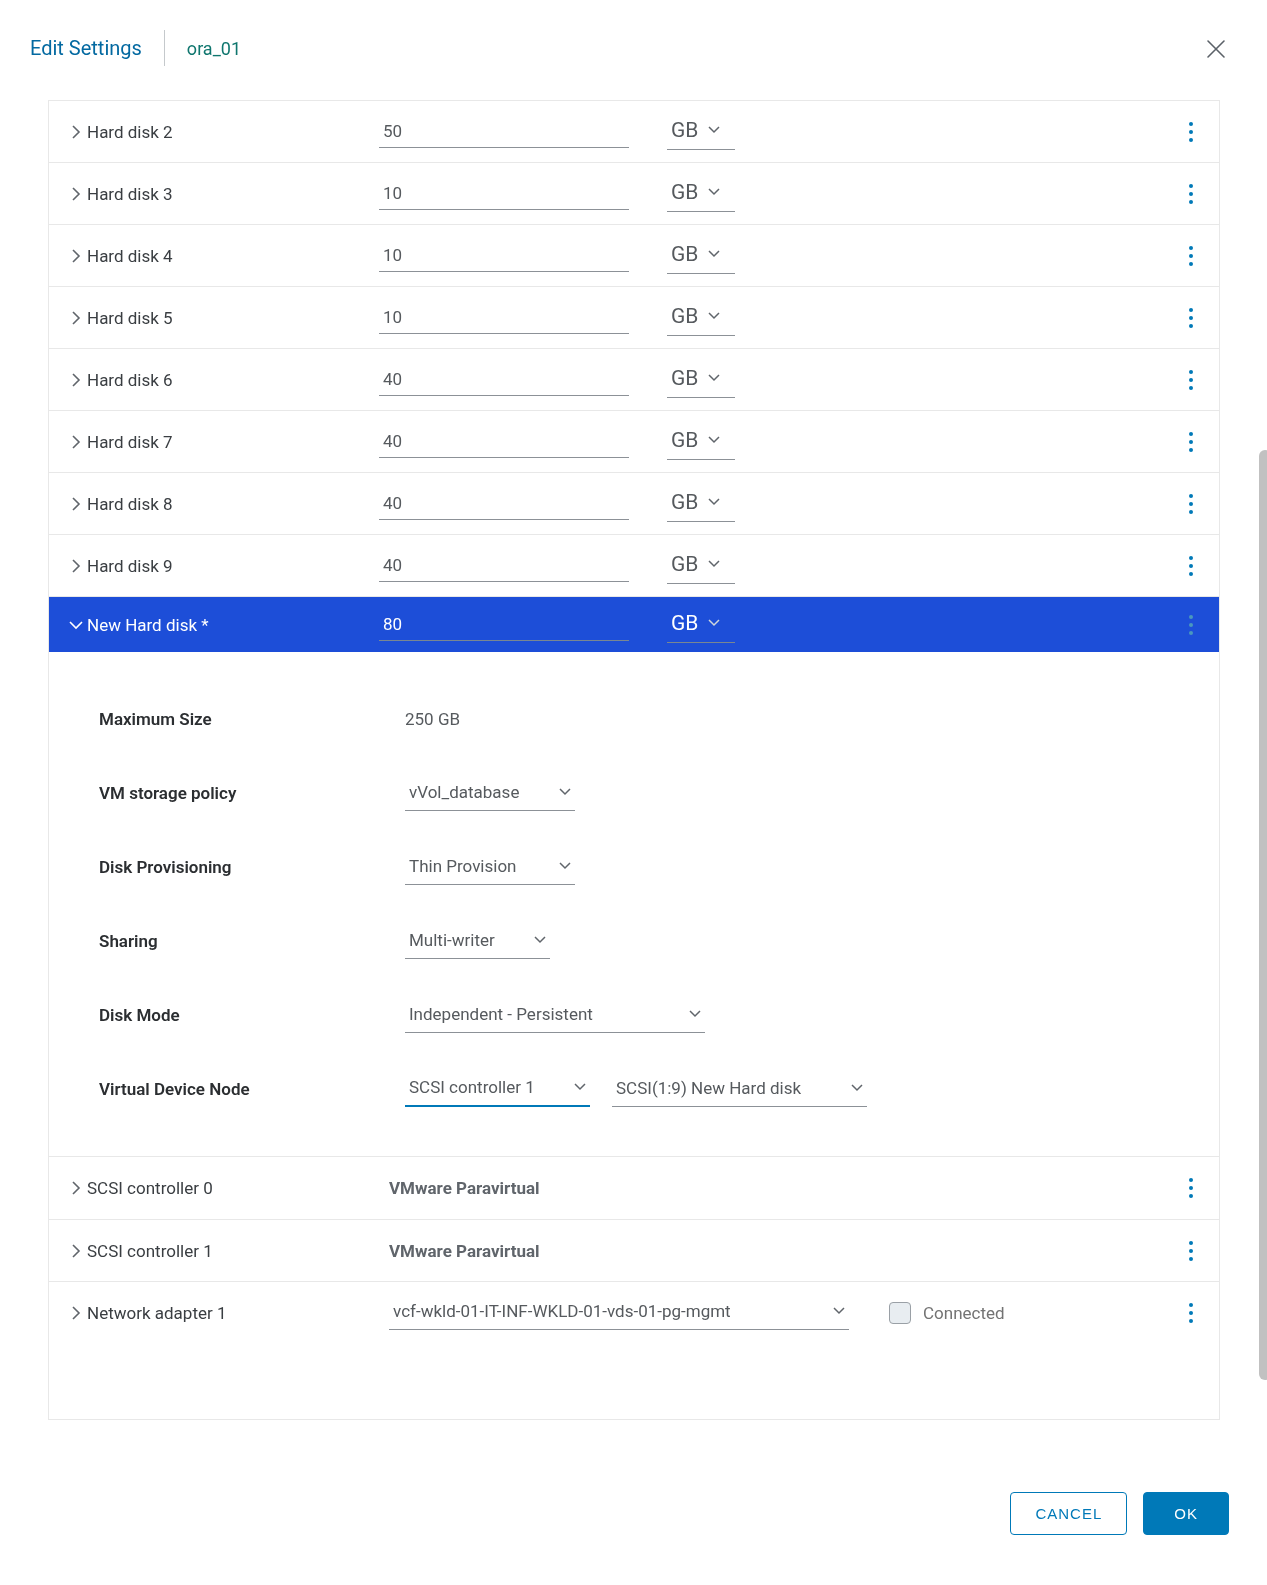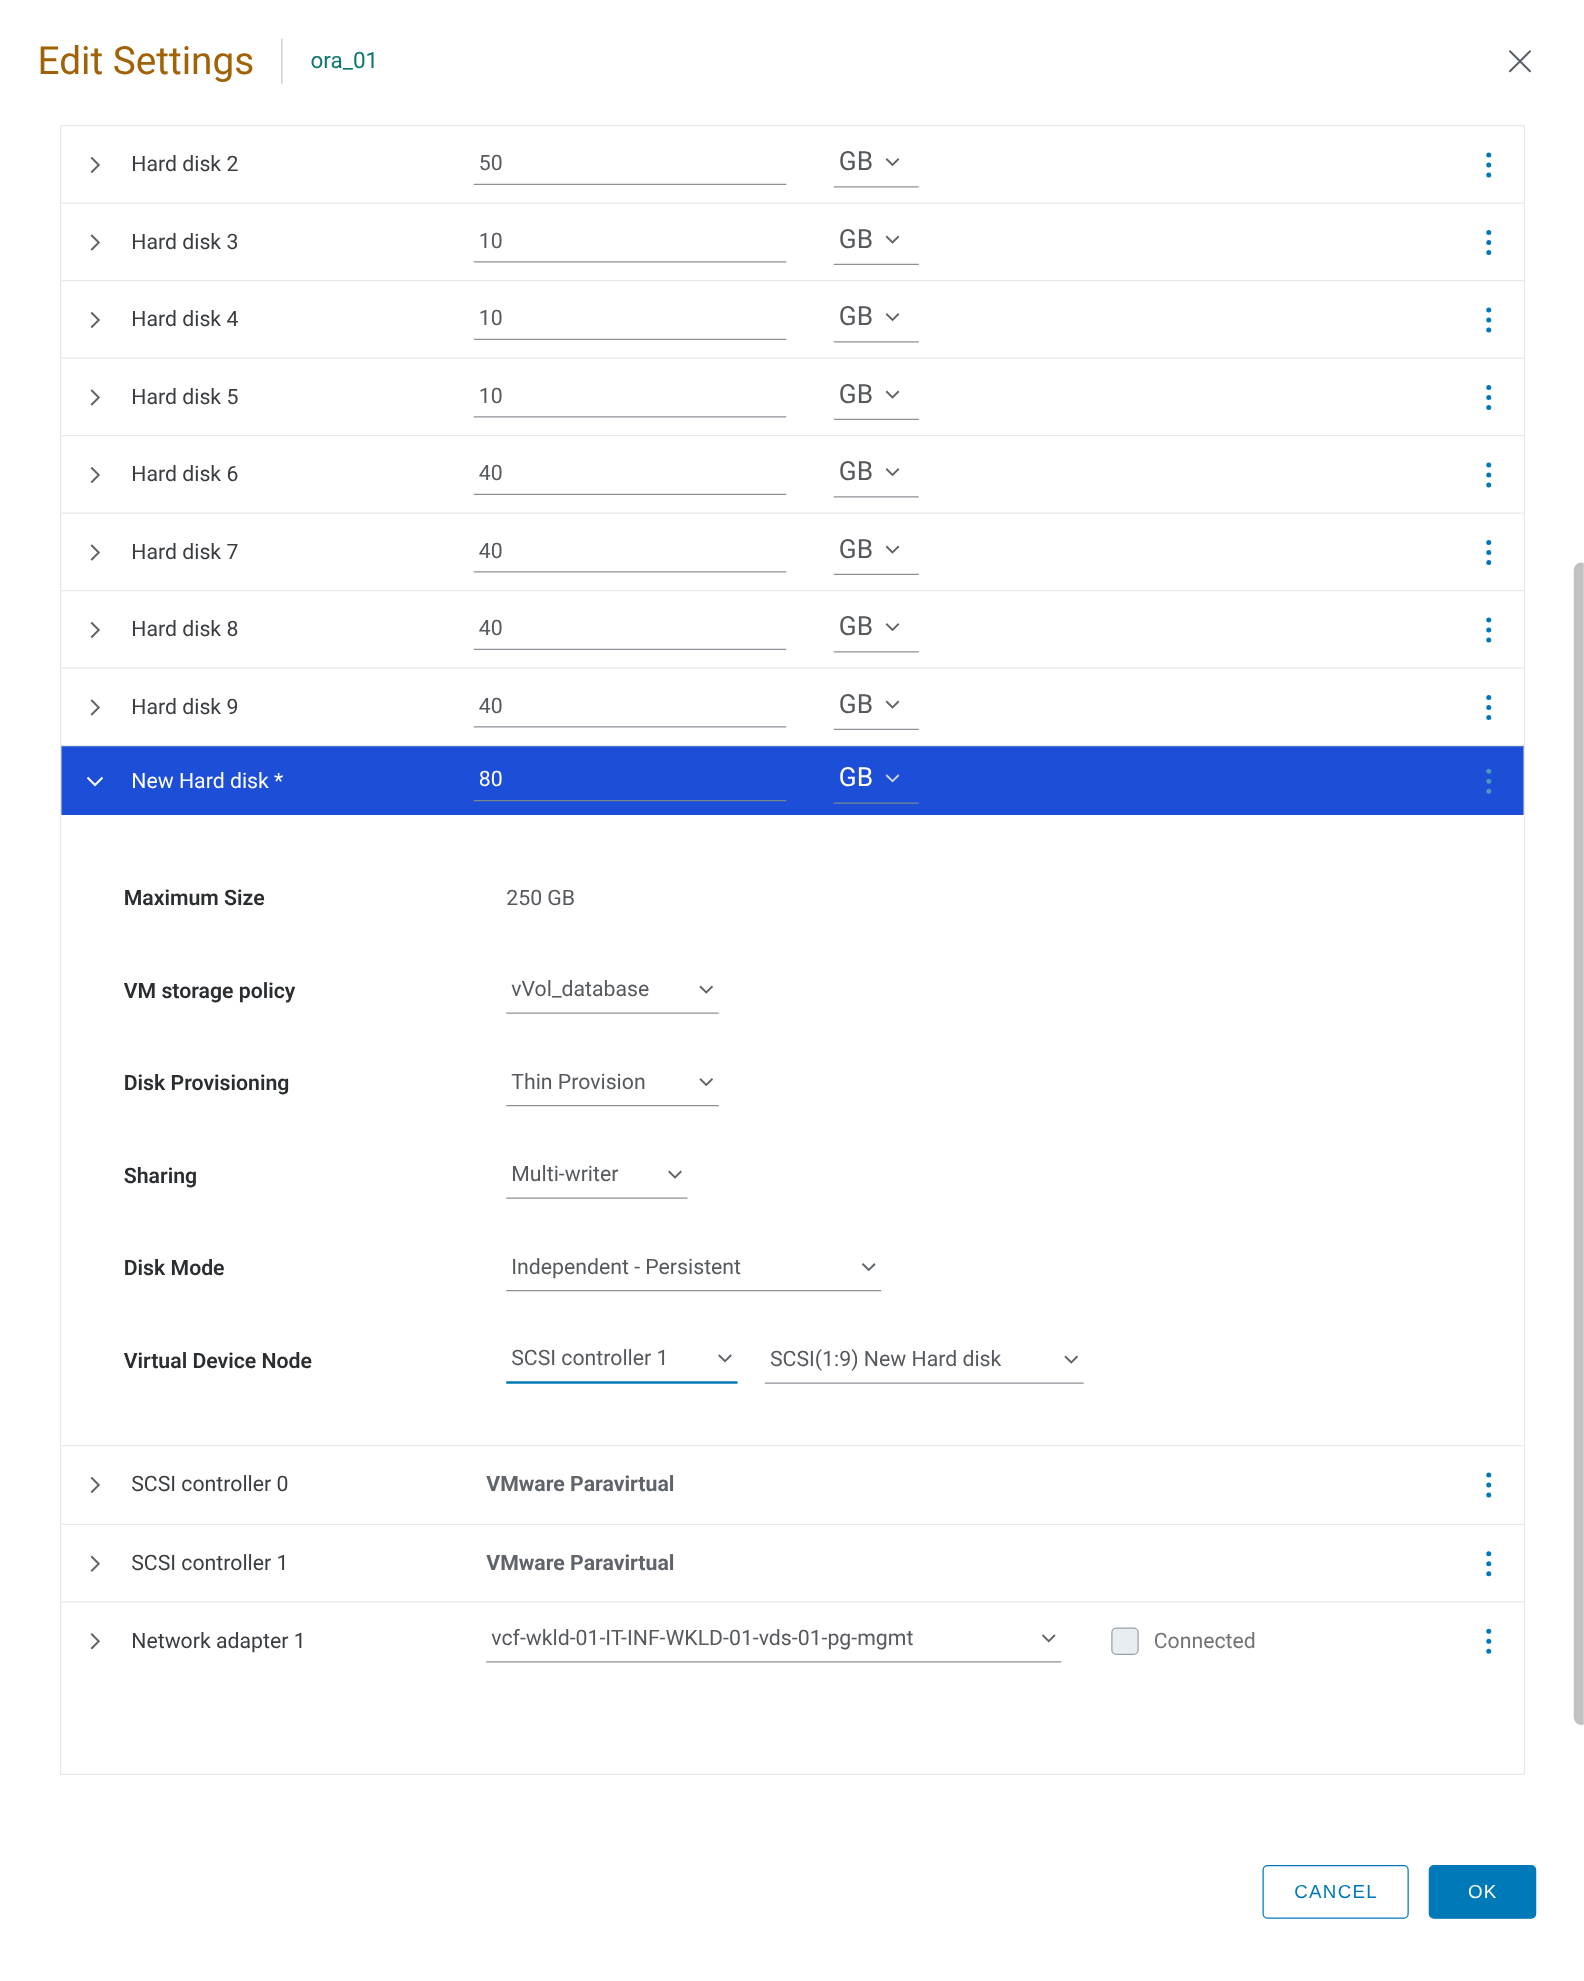--- a/index.html
+++ b/index.html
@@ -12,22 +12,22 @@
     height: 1585px;
     position: relative;
   }
   .header {
     display: flex;
     align-items: center;
     padding: 30px 30px 30px 30px;
     position: relative;
   }
   .header-title {
-    font-size: 31px;
-    color: #a16207;
+    font-size: 20px;
+    color: #0369a1;
     font-weight: 400;
   }
   .header-divider {
     width: 1px;
     height: 36px;
     background: #c5c9cc;
     margin: 0 22px;
   }
   .header-subtitle {
     font-size: 18px;
@@ -81,21 +81,21 @@
   .row.dark {
     background: #1d4ed8;
     color: #fff;
     height: 56px;
     align-items: center;
   }
   .row .label-cell {
     width: 310px;
     display: flex;
     align-items: center;
-    gap: 22px;
+    gap: 4px;
   }
   .row.dark .label-cell { color: #fff; }
   .chev {
     display: inline-flex;
     align-items: center;
     justify-content: center;
     width: 14px;
   }
   .chev svg { width: 10px; height: 16px; }
   .chev-down svg { width: 14px; height: 10px; }

